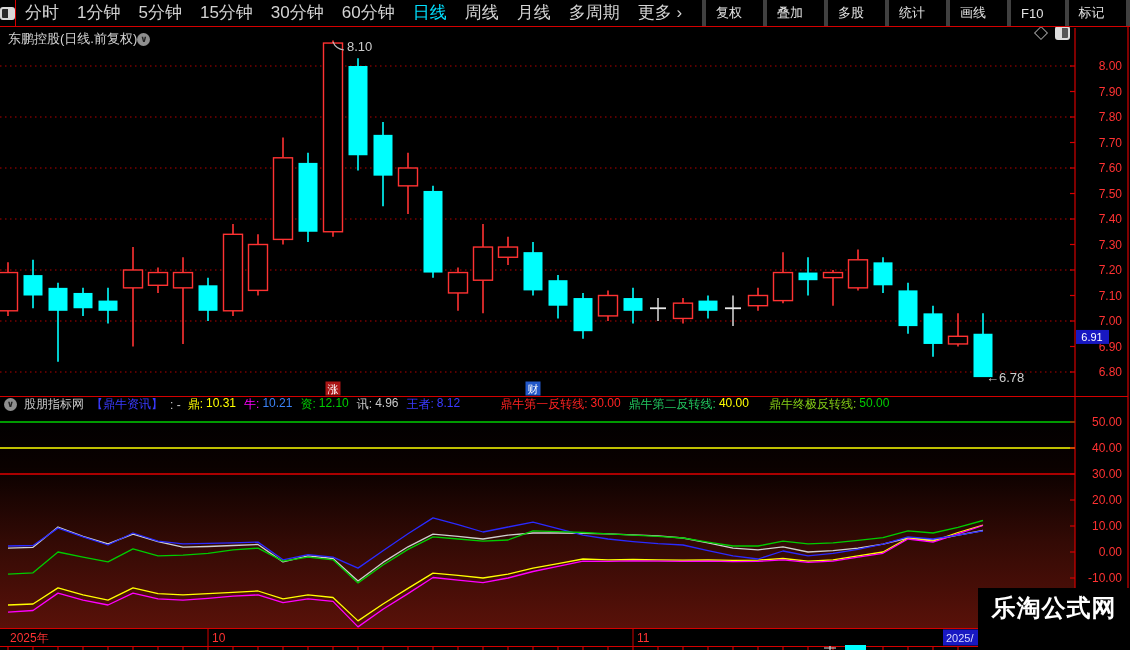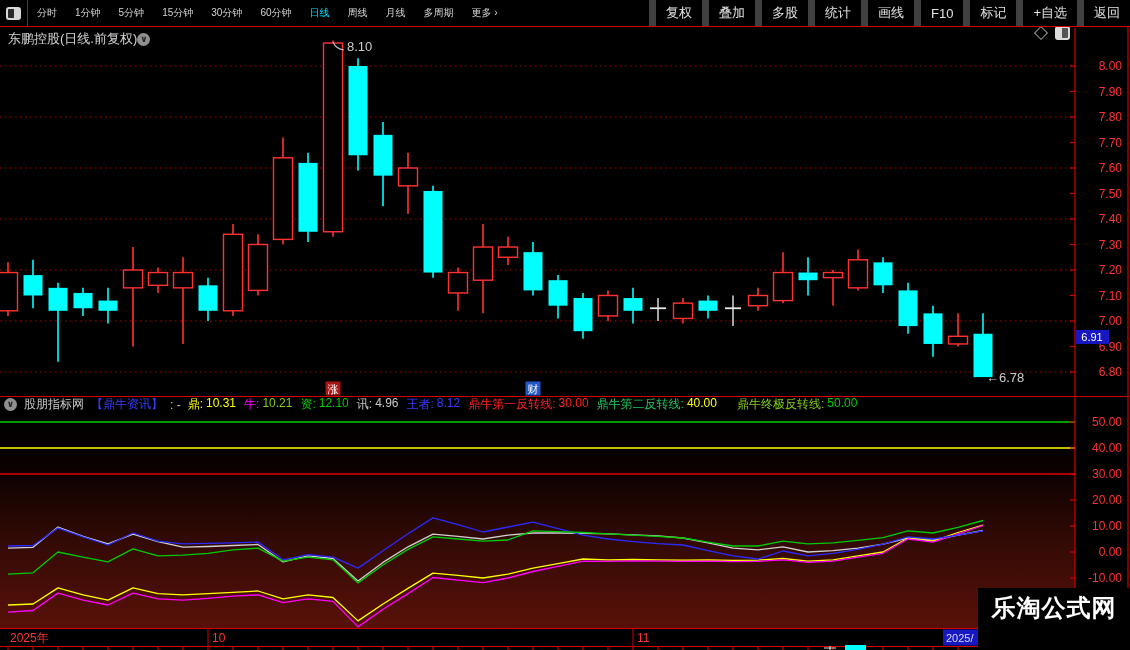--- a/index.html
+++ b/index.html
@@ -6,25 +6,25 @@
     font-family:"Liberation Sans","DejaVu Sans",sans-serif;}
   .stage{position:relative;width:1130px;height:650px;background:#000;}
   #chart-svg{position:absolute;left:0;top:0;z-index:1;}
   
   #topbar{position:absolute;left:0;top:0;width:1130px;height:27px;background:#000;
     border-bottom:1px solid #d40000;display:flex;align-items:stretch;z-index:6;box-sizing:border-box;}
   .tb-iconbox{width:27px;display:flex;align-items:center;justify-content:center;border-right:1px solid #d40000;}
   .pane-icon{display:inline-block;width:11px;height:9px;border:2px solid #d8d8d8;border-radius:3px;
     background:linear-gradient(90deg,#2a2a2a 0 55%,#d8d8d8 55% 100%);}
   .tb-left{display:flex;align-items:center;}
-  .tb-item{padding:0 9px;font-size:10px;color:#d4d4d4;line-height:26px;cursor:default;white-space:nowrap;}
+  .tb-item{padding:0 9px;font-size:17px;color:#d4d4d4;line-height:26px;cursor:default;white-space:nowrap;}
   .tb-item.active{color:#00e0ff;}
   .tb-right{margin-left:auto;display:flex;align-items:stretch;}
-  .tb-right-item{padding:0 10px;display:flex;align-items:center;border-left:7px solid #404040;
-    font-size:13px;color:#e2e2e2;white-space:nowrap;}
+  .tb-right-item{padding:0 10px;display:flex;align-items:center;border-left:4px solid #404040;
+    font-size:13px;color:#e2e2e2;white-space:nowrap;margin-left:11px;}
   
   #title-row{position:absolute;top:30px;left:8px;display:flex;align-items:center;z-index:5;}
   #title-row .title-text{font-size:13px;color:#d4d4d4;white-space:nowrap;}
   .circle-chevron{display:inline-block;width:13px;height:13px;border-radius:50%;background:#8f8f8f;
     color:#222;font-size:9px;line-height:13px;text-align:center;font-weight:bold;}
   #corner-icons{position:absolute;top:26px;left:1036px;display:flex;gap:9px;align-items:center;z-index:5;}
   .diamond-icon{display:inline-block;width:8px;height:8px;border:1.5px solid #999;transform:rotate(45deg);}
   .pane-icon2{display:inline-block;width:11px;height:10px;border:2px solid #dcdcdc;border-radius:3px;
     background:linear-gradient(90deg,#dcdcdc 0 50%,#555 50% 100%);}
   
@@ -343,36 +343,36 @@
     <span class="src">股朋指标网</span>
     <span class="iname">【鼎牛资讯】</span>
     <span class="isep">: -</span>
     <span id="ind-fields" style="display:flex;gap:8px;">
         <span class="ind-field">
           <span style="color: rgb(255, 255, 0);">鼎:</span>
           <span style="color: rgb(255, 255, 0);">10.31</span>
         </span>
         <span class="ind-field">
           <span style="color: rgb(255, 0, 255);">牛:</span>
-          <span style="color: #84cc16;">10.21</span>
+          <span style="color: #3b82f6;">10.21</span>
         </span>
         <span class="ind-field">
           <span style="color: rgb(0, 204, 0);">资:</span>
           <span style="color: rgb(0, 204, 0);">12.10</span>
         </span>
         <span class="ind-field">
           <span style="color: rgb(200, 200, 200);">讯:</span>
           <span style="color: rgb(200, 200, 200);">4.96</span>
         </span>
         <span class="ind-field">
           <span style="color: rgb(58, 58, 255);">王者:</span>
           <span style="color: rgb(58, 58, 255);">8.12</span>
         </span>
         <span class="ind-field">
-          <span style="color: rgb(255, 34, 34);">鼎牛第一反转线:</span>
+          <span style="color: rgb(255, 34, 34); margin-left: 32px;">鼎牛第一反转线:</span>
           <span style="color: rgb(255, 34, 34);">30.00</span>
         </span>
         <span class="ind-field">
           <span style="color: #22c55e;">鼎牛第二反转线:</span>
           <span style="color: rgb(255, 255, 0);">40.00</span>
         </span>
         <span class="ind-field">
           <span style="color: #84cc16; margin-left: 12px;">鼎牛终极反转线:</span>
           <span style="color: rgb(0, 204, 0);">50.00</span>
         </span>

